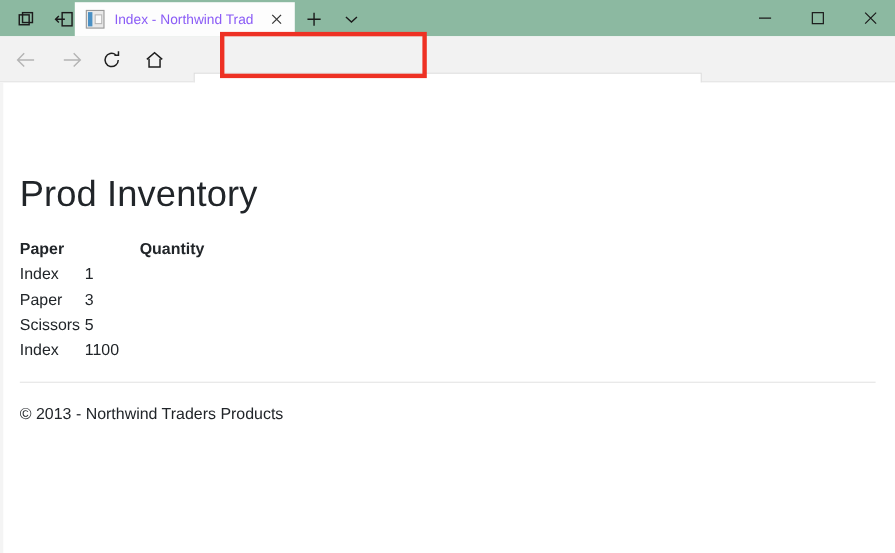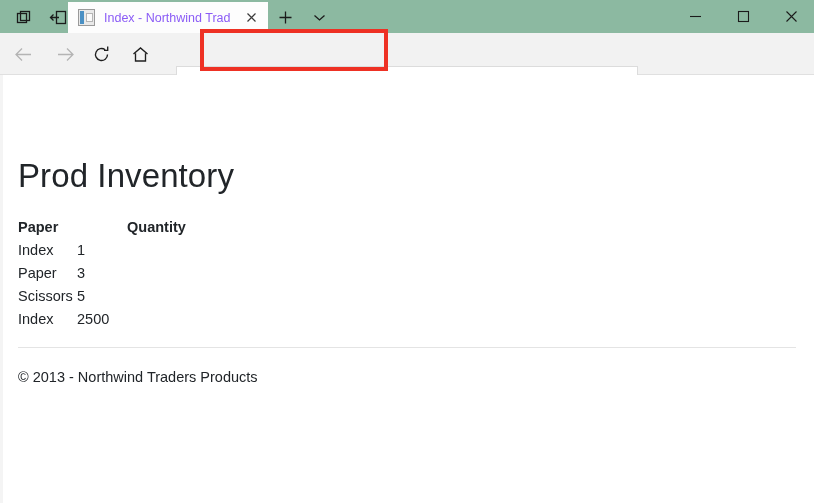--- a/index.html
+++ b/index.html
@@ -312,21 +312,21 @@
         <div class="inv-row inv-body-row" style="top:46px">
           <span class="c-name">Paper</span>
           <span class="c-qty">3</span>
         </div>
         <div class="inv-row inv-body-row" style="top:69px">
           <span class="c-name">Scissors</span>
           <span class="c-qty">5</span>
         </div>
         <div class="inv-row inv-body-row" style="top:92px">
           <span class="c-name">Index</span>
-          <span class="c-qty">2500</span>
+          <span class="c-qty">1100</span>
         </div>
       </div>
     </div>
 
     <div class="footer-rule"></div>
     <div class="footer-text">© 2013 - Northwind Traders Products</div>
   </div>
 
 </div>
 

